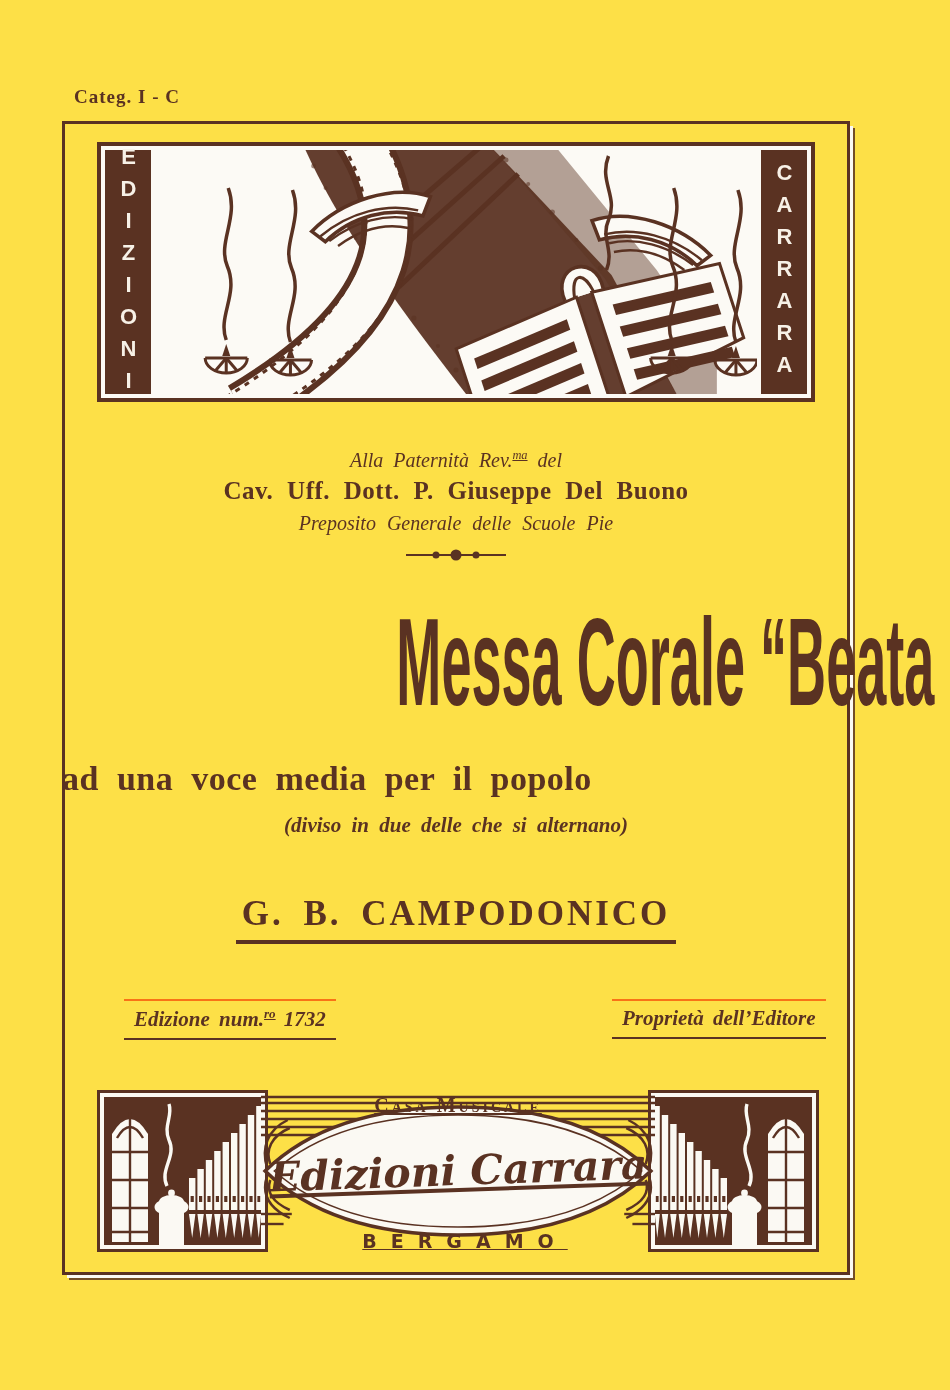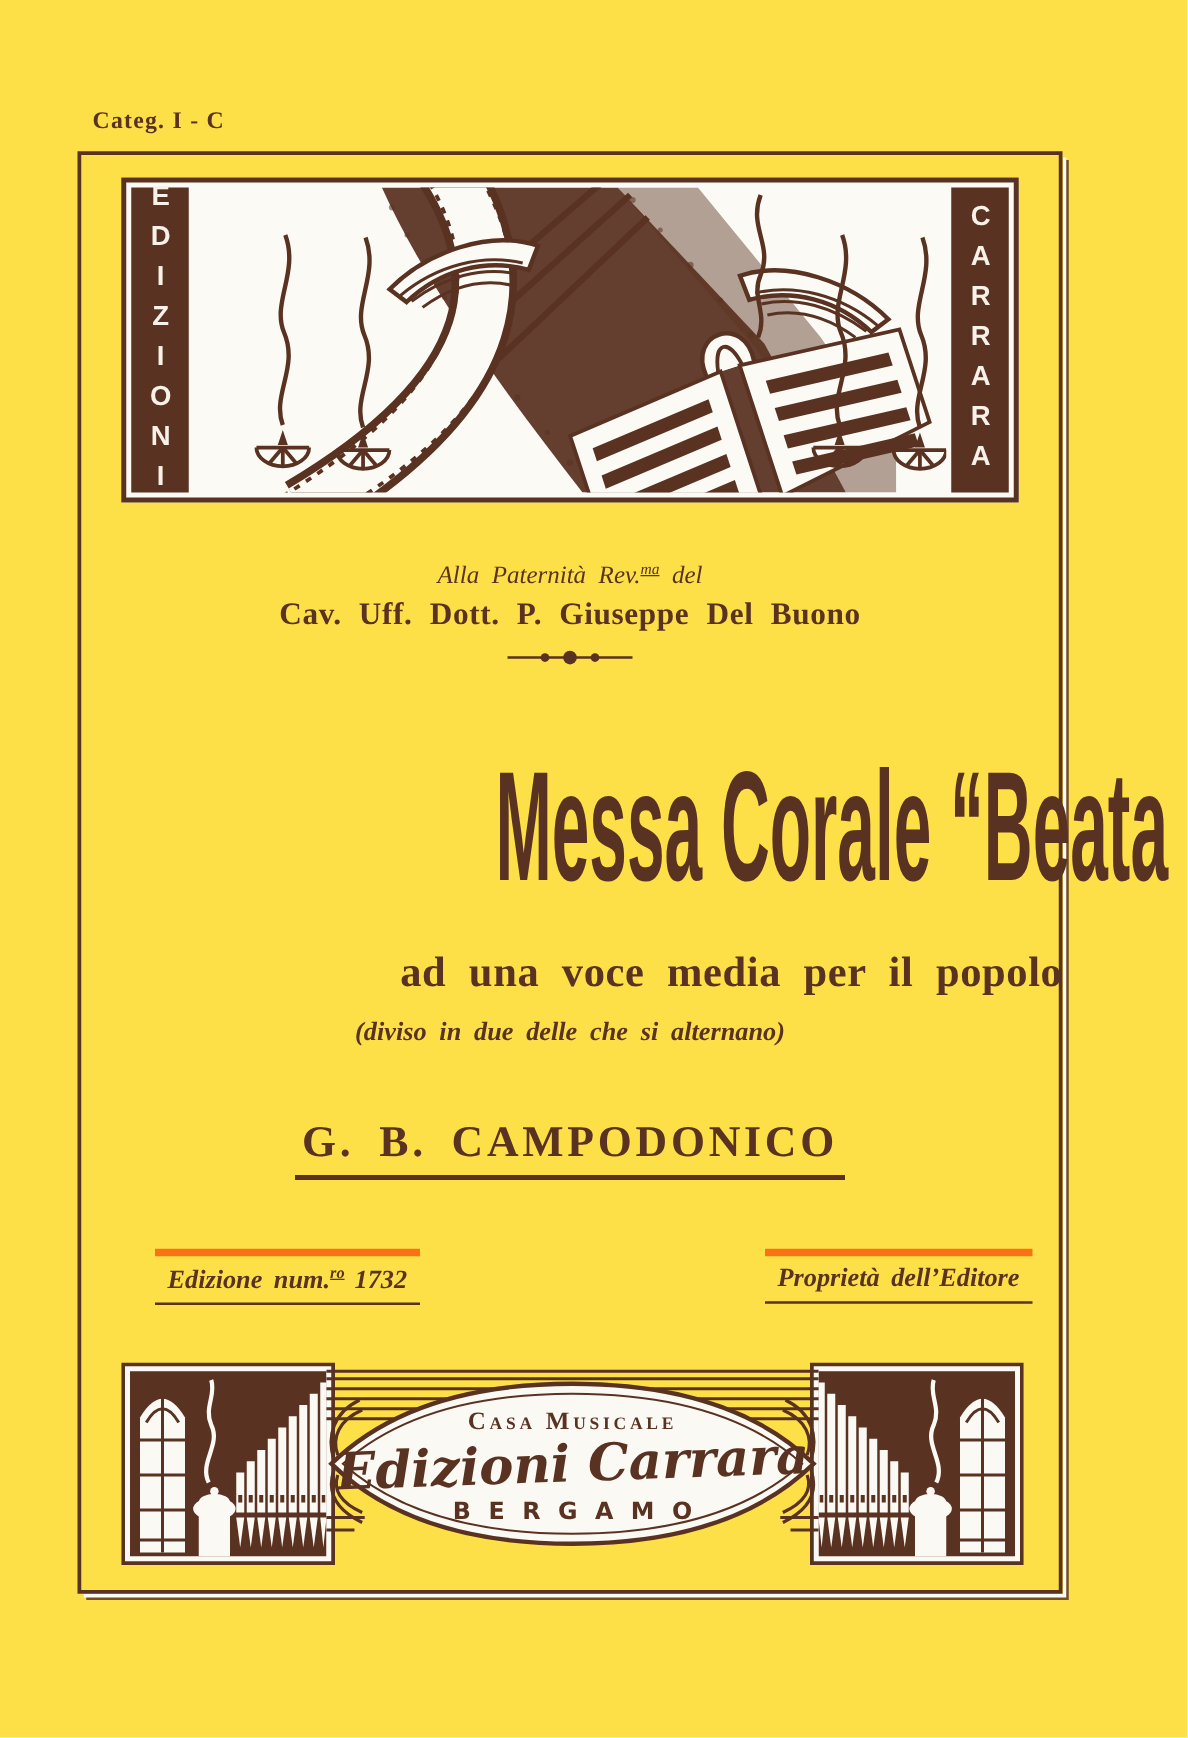--- a/index.html
+++ b/index.html
@@ -31,44 +31,44 @@
   .orn::before{content:"";position:absolute;left:0;right:0;top:5px;height:2px;background:#5a3222;}
   .orn i{position:absolute;top:6px;border-radius:50%;background:#5a3222;transform:translate(-50%,-50%);}
   .orn i.d1{left:30%;width:7px;height:7px;}
   .orn i.d2{left:50%;width:11px;height:11px;}
   .orn i.d3{left:70%;width:7px;height:7px;}
 
   
   .title{position:absolute;left:62px;top:606px;width:788px;text-align:center;line-height:1.1;}
   .title .t{display:inline-block;font-family:"Liberation Sans",sans-serif;font-weight:700;
             font-size:104px;white-space:nowrap;transform:scale(.52,1.2);transform-origin:50% 55%;}
-  .subtitle{position:absolute;left:62px;top:760px;width:788px;text-align:right;
+  .subtitle{position:absolute;left:62px;top:760px;width:788px;text-align:left;
             font-weight:bold;font-size:34px;word-spacing:9px;letter-spacing:.5px;}
   .gnote{position:absolute;left:62px;top:813px;width:788px;text-align:center;
          font-style:italic;font-weight:bold;font-size:21px;word-spacing:5px;}
   .di{position:absolute;left:62px;top:860px;width:788px;text-align:center;font-weight:bold;font-size:24px;}
   .author-wrap{position:absolute;left:62px;top:894px;width:788px;text-align:center;}
   .author{display:inline-block;font-size:35px;font-weight:bold;letter-spacing:3px;word-spacing:8px;
           border-bottom:4px solid #5a3222;padding:0 6px 6px;}
 
   
-  .edx{position:absolute;top:999px;border-top:6px solid #f97316;border-bottom:2px solid #5a3222;
+  .edx{position:absolute;top:999px;border-top:2px solid #f97316;border-bottom:2px solid #5a3222;
        padding:5px 10px 6px;font-style:italic;font-weight:bold;font-size:21px;word-spacing:4px;}
   .ed-left{left:124px;}
   .ed-right{left:612px;}
   .edx .num{margin-left:8px;}
 
   
   .pub-banner{position:absolute;left:97px;top:1090px;width:722px;height:162px;display:flex;}
   .panel{flex:0 0 171px;position:relative;z-index:1;}
   .panel svg{position:absolute;inset:0;width:100%;height:100%;}
   .panel.right svg{transform:scaleX(-1);}
   .med{flex:1;position:relative;margin:0 -7px;z-index:2;}
   .med svg{position:absolute;inset:0;width:100%;height:100%;}
-  .med-text{position:absolute;inset:0;display:flex;flex-direction:column;align-items:center;justify-content:center;padding-top:4px;}
+  .med-text{position:absolute;inset:0;display:flex;flex-direction:column;align-items:center;justify-content:space-between;padding-top:4px;text-decoration:underline;}
   .casa{font-variant:small-caps;font-weight:bold;font-size:20px;letter-spacing:3px;}
   .scriptname{font-family:"DejaVu Serif",serif;font-style:italic;font-weight:bold;font-size:41px;
               line-height:1;transform:rotate(-2deg);margin-top:2px;}
   .city{font-family:"DejaVu Sans",sans-serif;font-weight:bold;font-size:19px;letter-spacing:14px;
         padding-left:14px;margin-top:6px;}
 </style>
 </head>
 <body>
 
 <div class="page">
@@ -198,20 +198,21 @@
       </svg>
     </div>
     <div class="vert-box">
       <span>CARRARA</span>
     </div>
   </div>
 
   <div class="dedication">
     <div class="ded1"><span>Alla Paternità Rev.</span><sup>ma</sup><span> del</span></div>
     <div class="ded2">Cav. Uff. Dott. P. Giuseppe Del Buono</div>
+    <div class="ded3">Preposito Generale delle Scuole Pie</div>
     <div class="orn">
         <i class="d1"></i>
         <i class="d2"></i>
         <i class="d3"></i>
       </div>
   </div>
 
   <div class="title">
     <span class="t">Messa Corale “Beata Mater„</span>
   </div>

